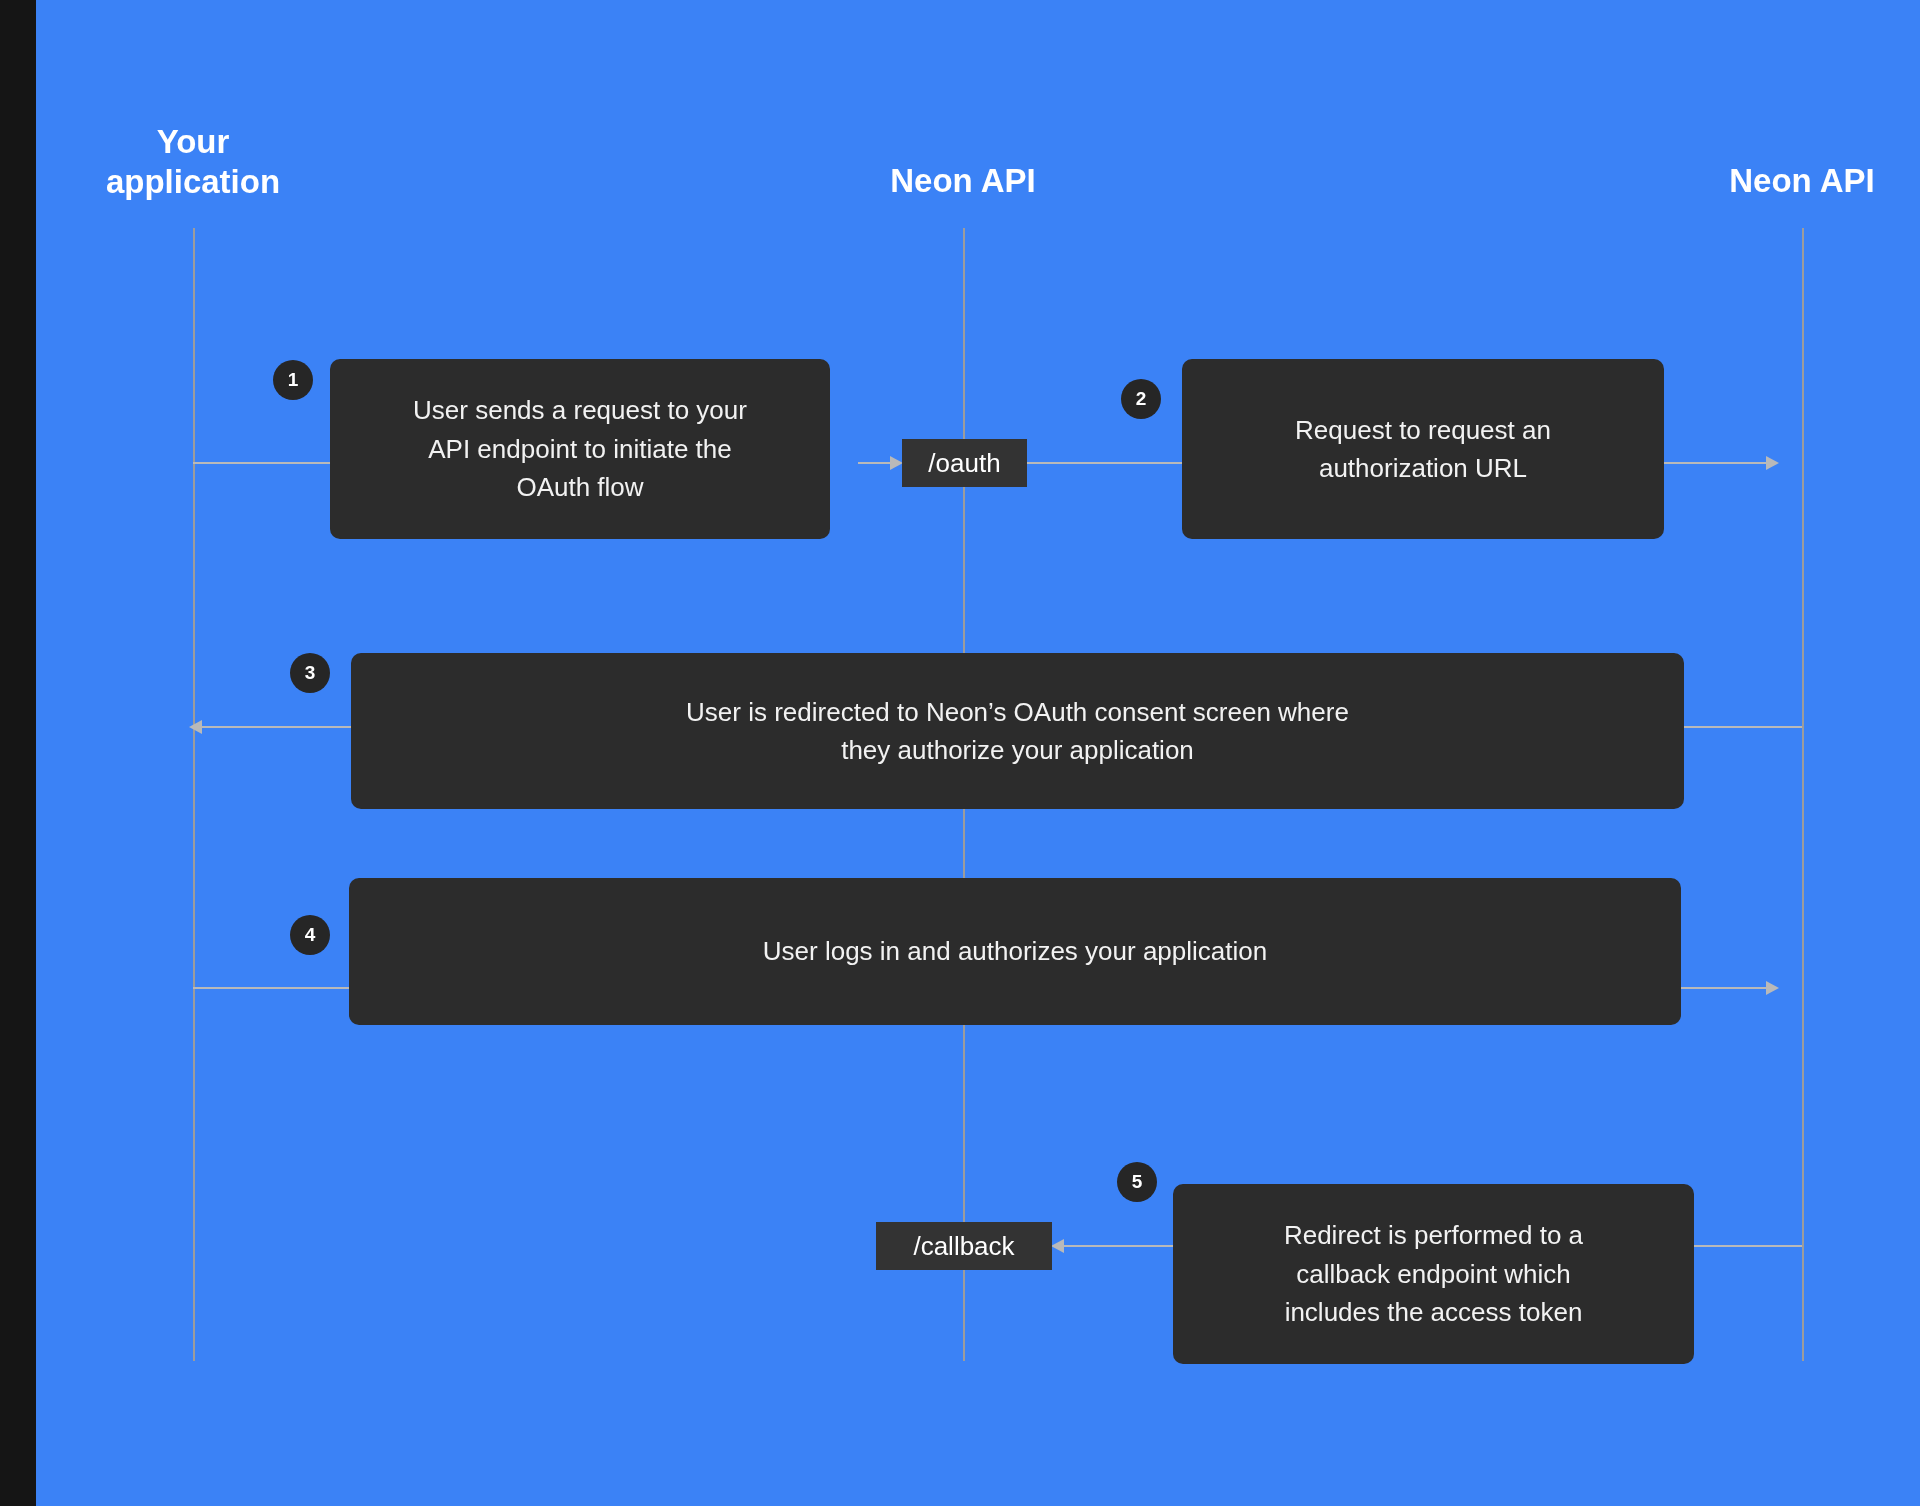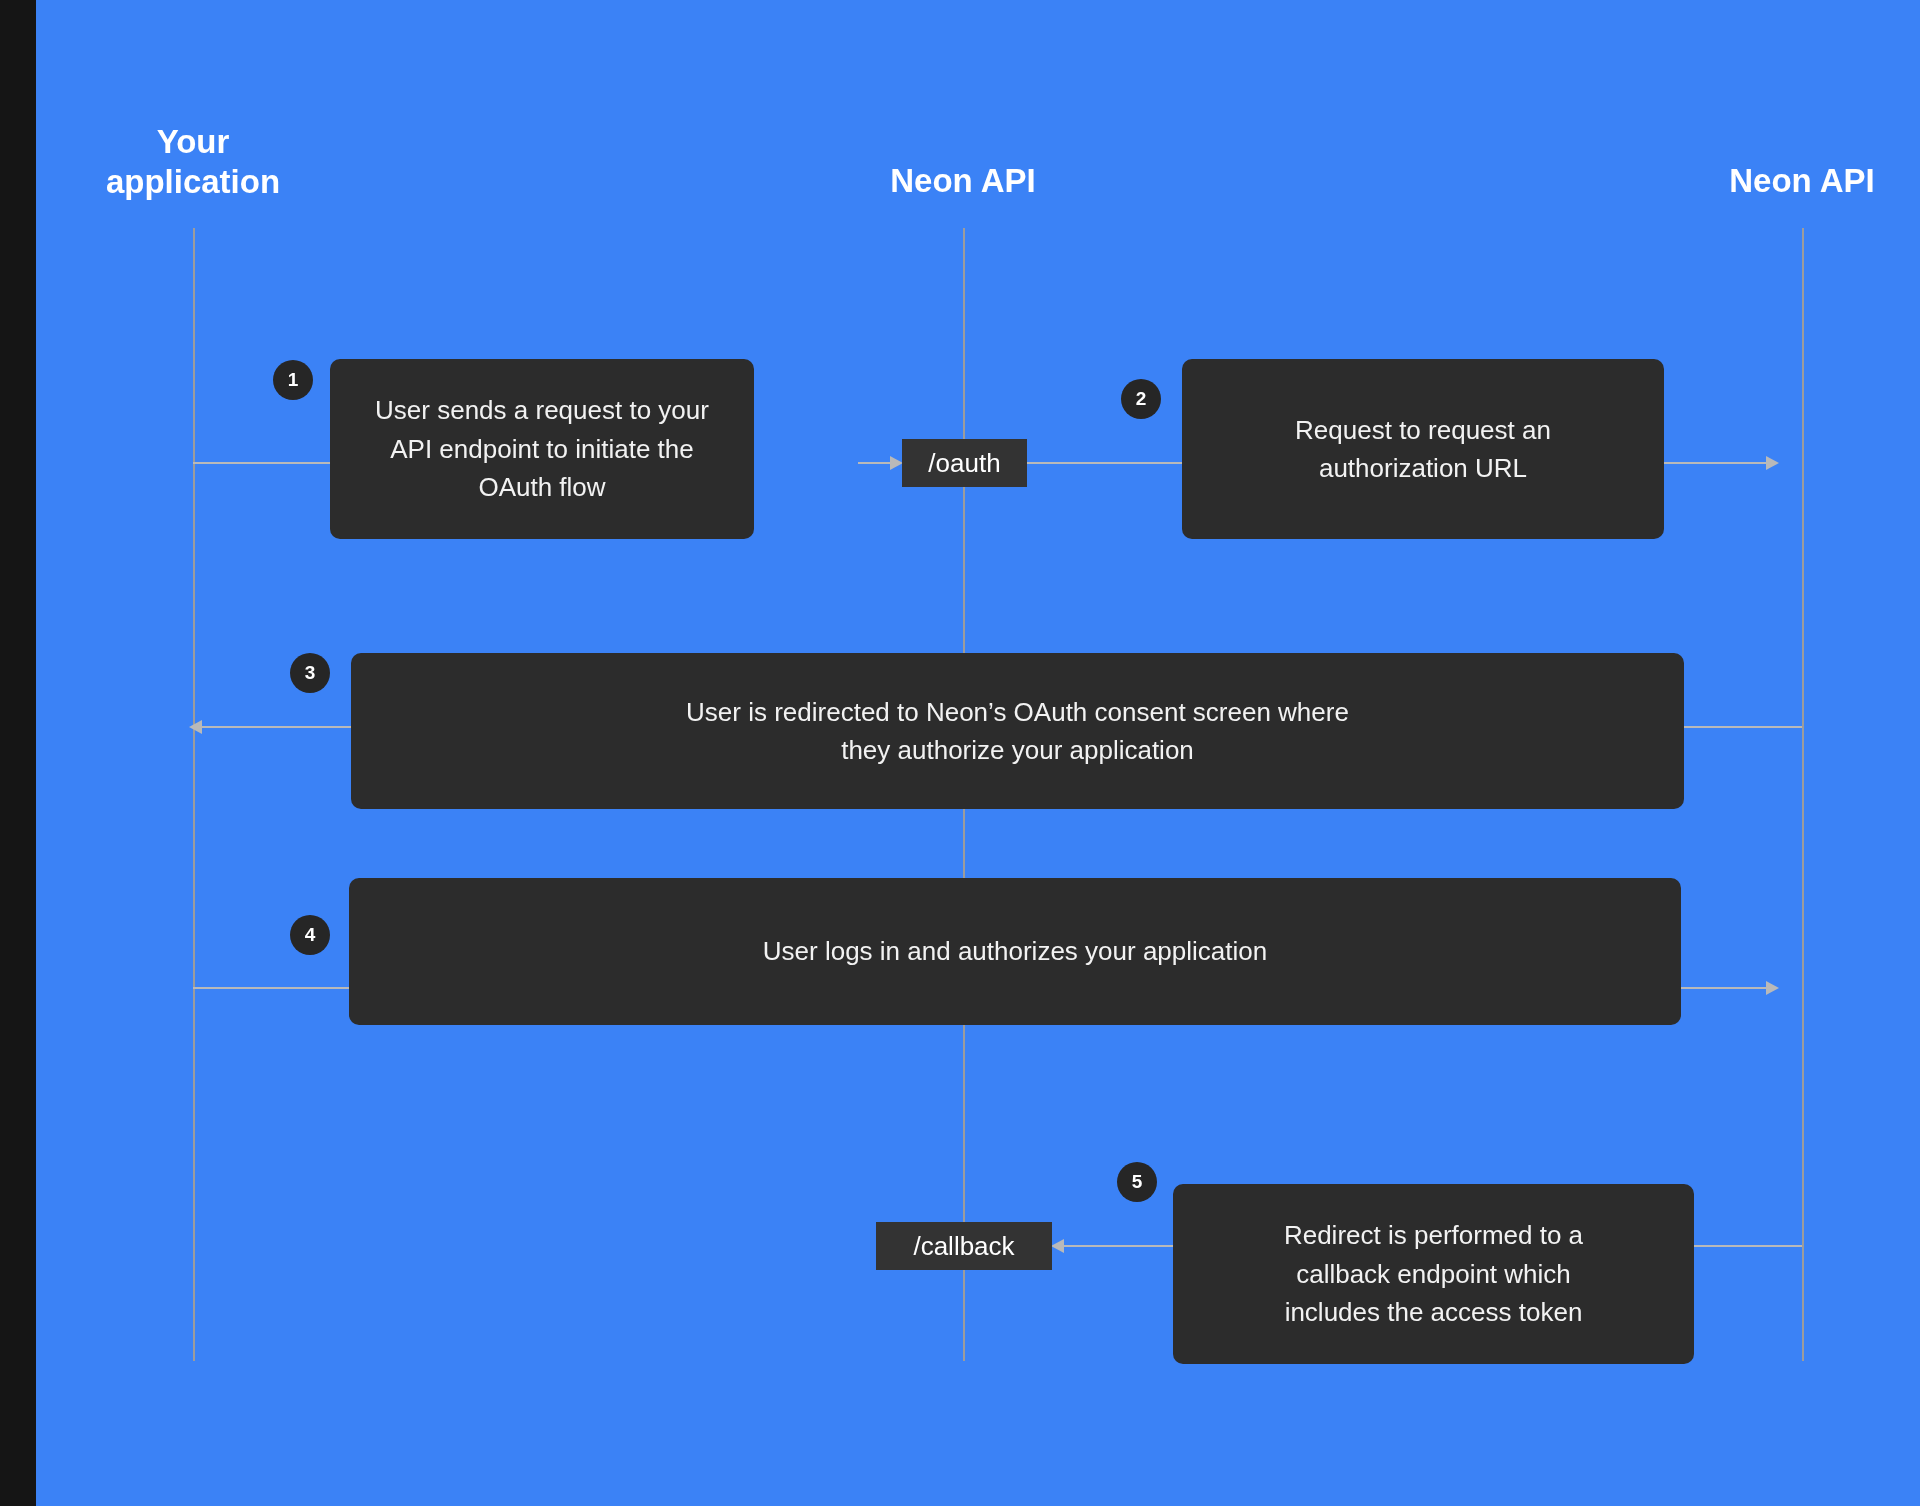--- a/index.html
+++ b/index.html
@@ -138,21 +138,21 @@
   <div class="col-header app">Your
 application</div>
   <div class="col-header api">Neon API</div>
   <div class="col-header neon">Neon API</div>
 
   <div class="conn" style="left:157px; top:462px; width:140px;"></div>
   <div class="conn" style="left:822px; top:462px; width:40px;"></div>
   <div class="arrowhead right" style="left:854px; top:456px;"></div>
 
   <div class="badge" style="left:237px; top:360px;">1</div>
-  <div class="step-box" style="left:294px; top:359px; width:424px; height:180px;">
+  <div class="step-box" style="left:294px; top:359px; width:500px; height:180px;">
     <div class="step-text">User sends a request to your
 API endpoint to initiate the
 OAuth flow</div>
   </div>
 
   <div class="pill" style="left:866px; top:439px; width:125px;">/oauth</div>
 
   <div class="conn" style="left:991px; top:462px; width:155px;"></div>
   <div class="conn" style="left:1628px; top:462px; width:110px;"></div>
   <div class="arrowhead right" style="left:1730px; top:456px;"></div>

